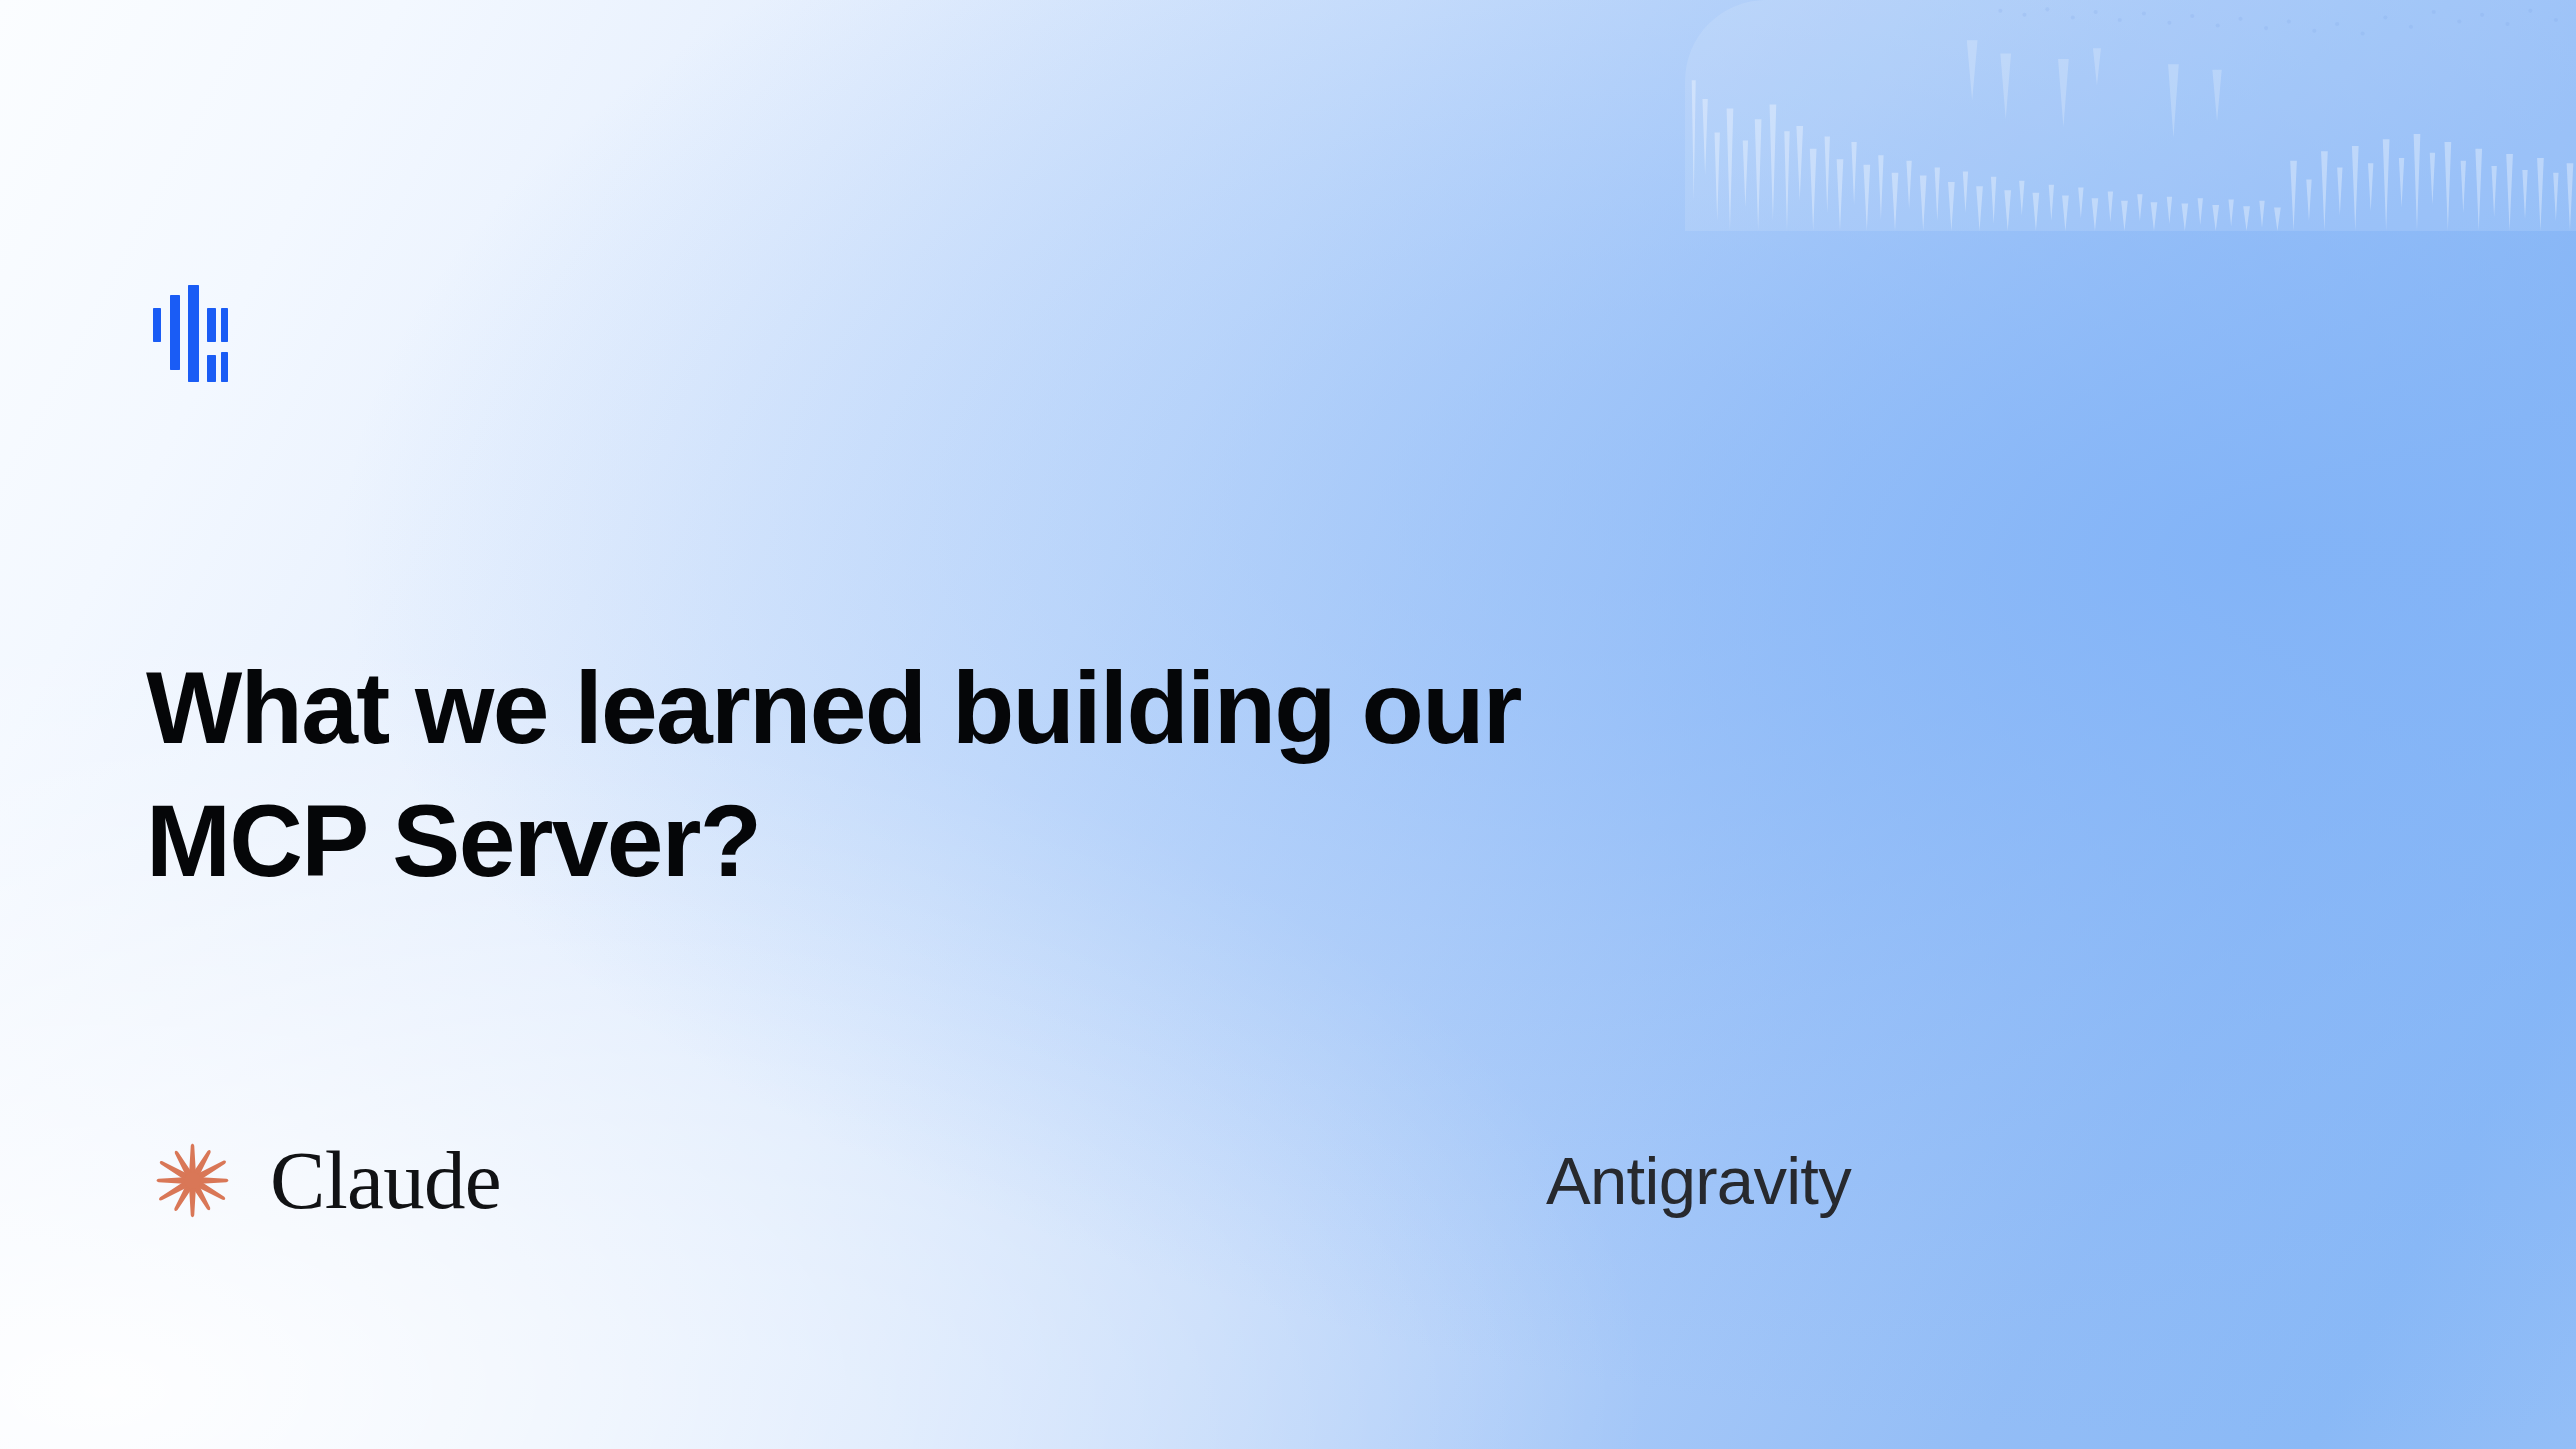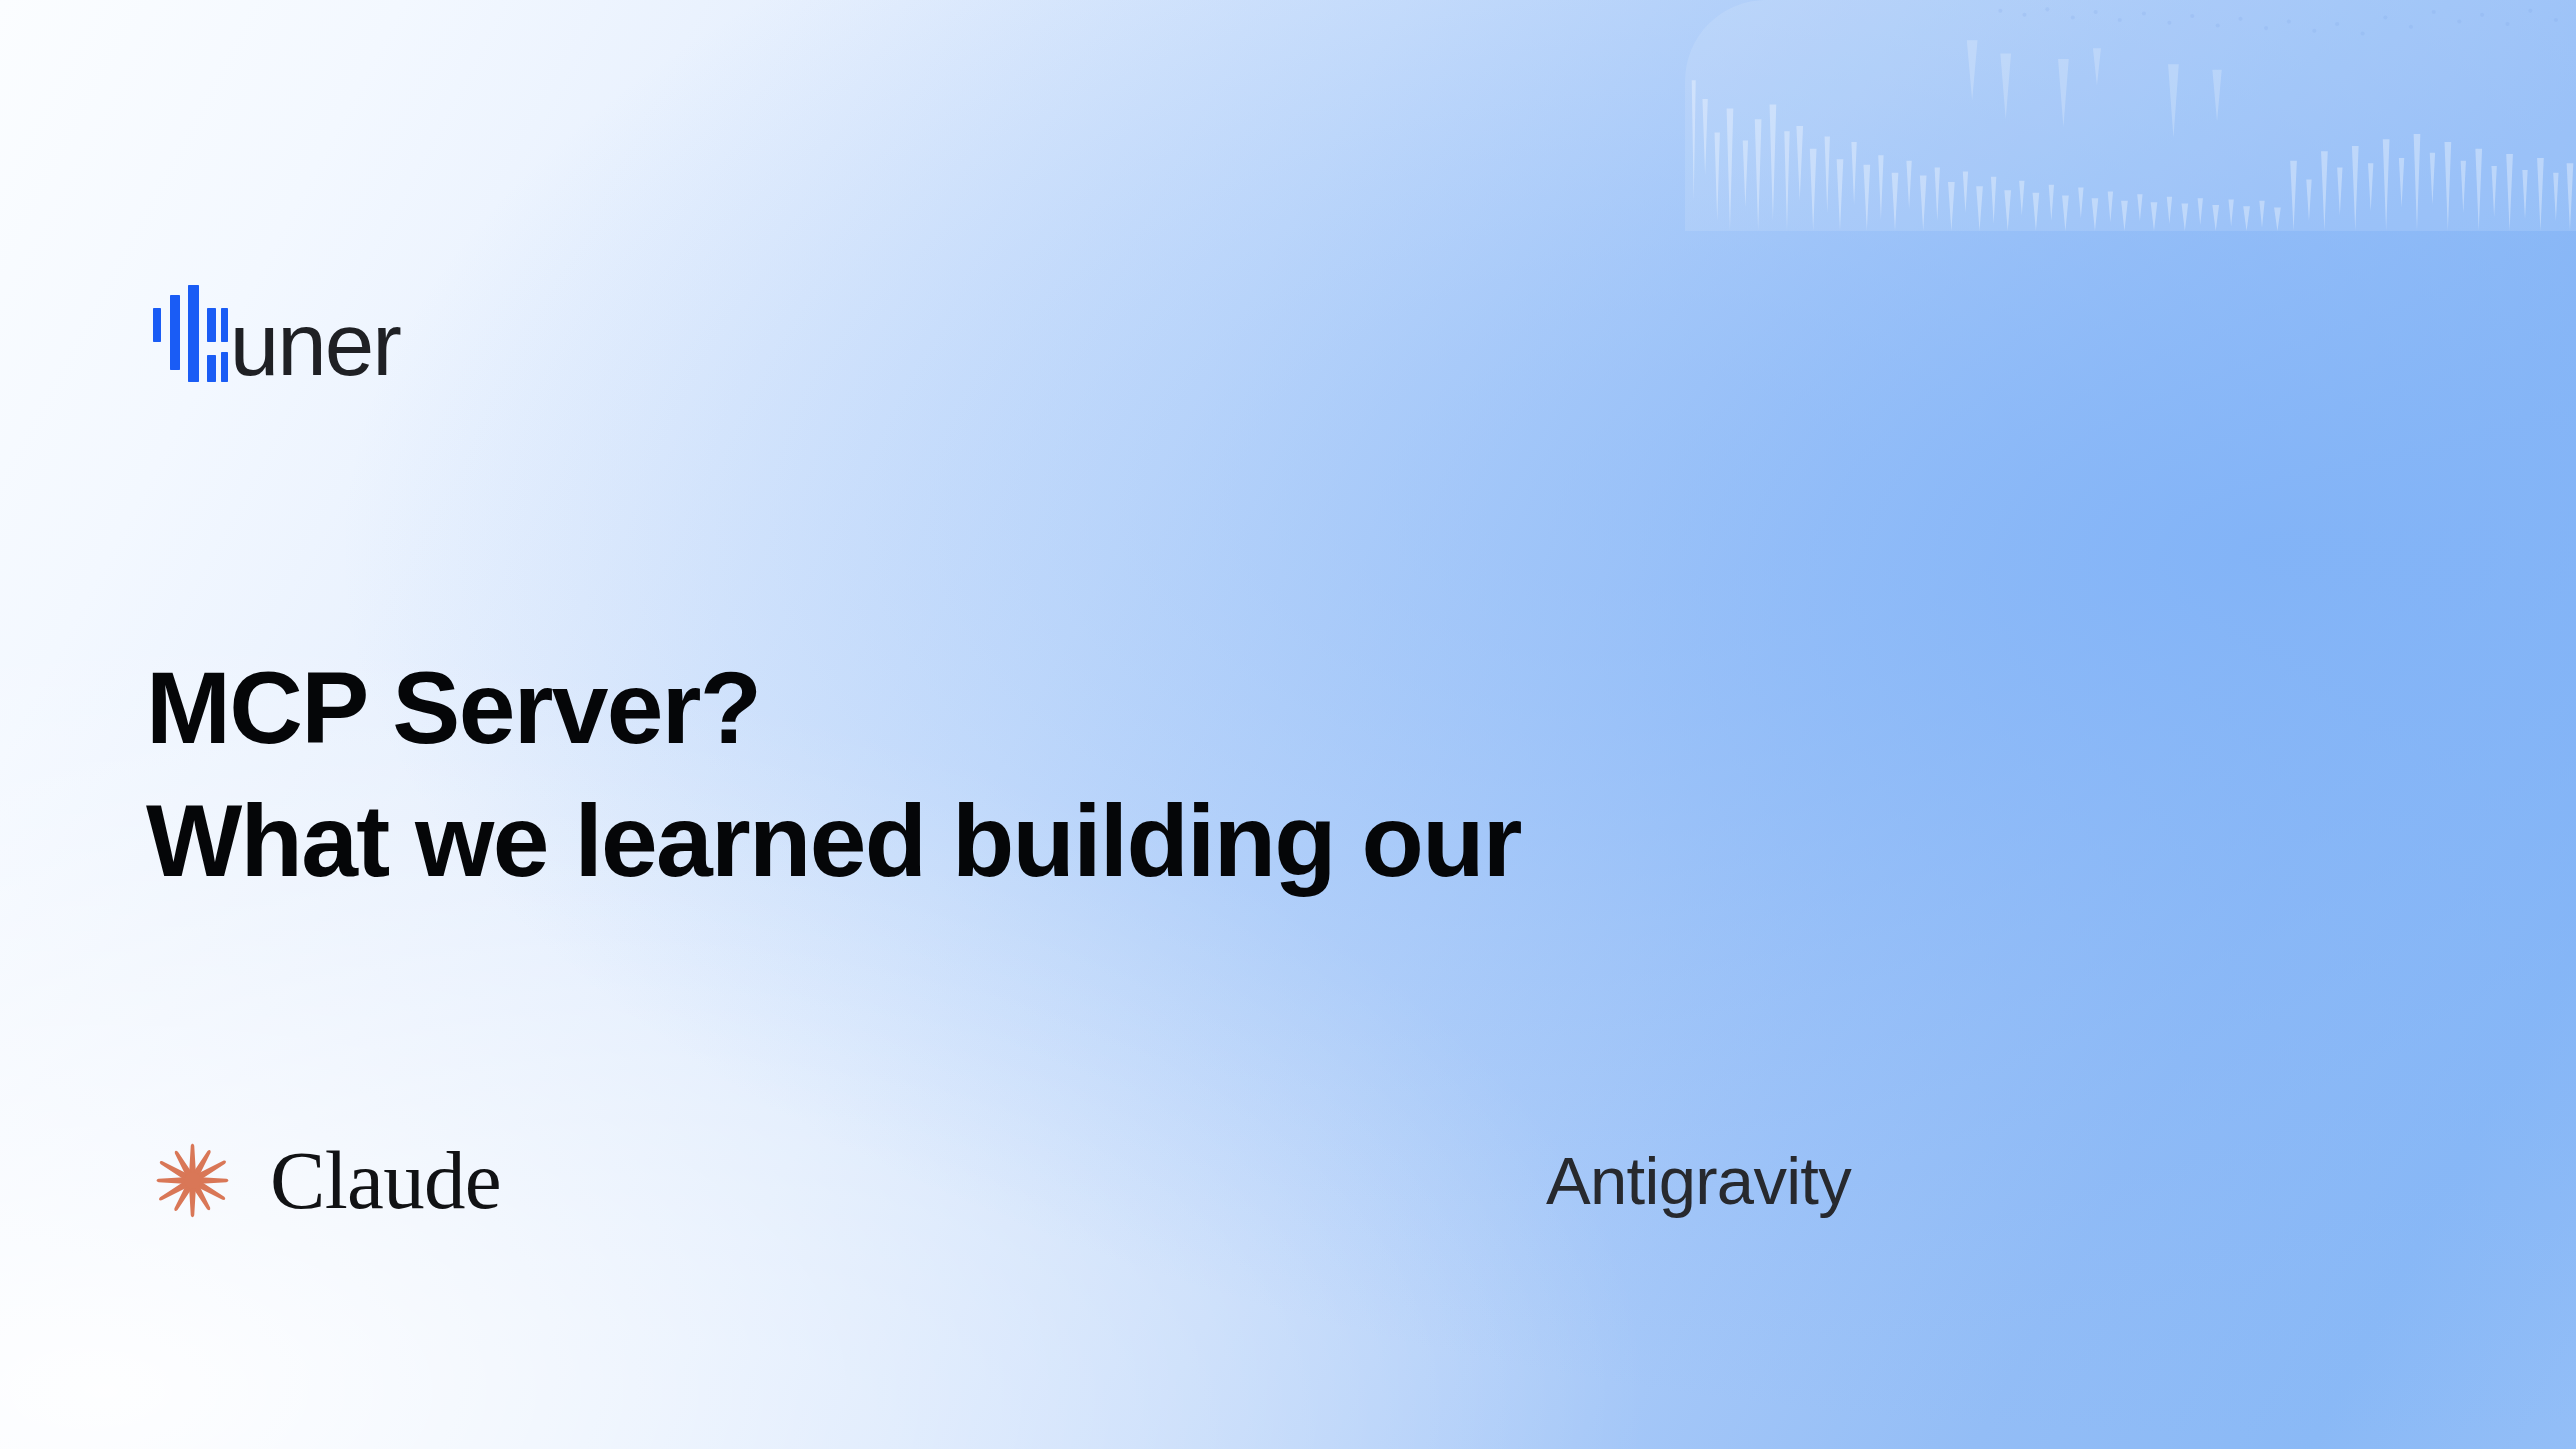--- a/index.html
+++ b/index.html
@@ -262,26 +262,25 @@
   <div id="brand-logo">
     <div class="wave-mark">
       <i class="wave-bar" style="left:0px;top:23px;width:8px;height:34px;"></i>
       <i class="wave-bar" style="left:17.4px;top:10px;width:10px;height:75px;"></i>
       <i class="wave-bar" style="left:35px;top:0px;width:11.4px;height:97px;"></i>
       <i class="wave-bar" style="left:54px;top:23px;width:8.7px;height:34px;"></i>
       <i class="wave-bar" style="left:54px;top:70px;width:8.7px;height:27px;"></i>
       <i class="wave-bar" style="left:68px;top:23px;width:6.7px;height:34px;"></i>
       <i class="wave-bar" style="left:68px;top:67px;width:6.7px;height:30px;"></i>
     </div>
-    <span class="brand-word">uner</span>
   </div>
 
   <h1 id="headline">
+    <span class="hl-line">What we learned building our</span>
     <span class="hl-line">MCP Server?</span>
-    <span class="hl-line">What we learned building our</span>
   </h1>
 
   <div id="partner-row">
 
     <div class="partner" id="partner-claude">
       <span>
         <svg class="mark-svg" width="87" height="87" viewBox="0 0 100 100" aria-hidden="true">
           <g fill="#D97757">
             <g transform="translate(50,50)">
               <g transform="rotate(0)">

